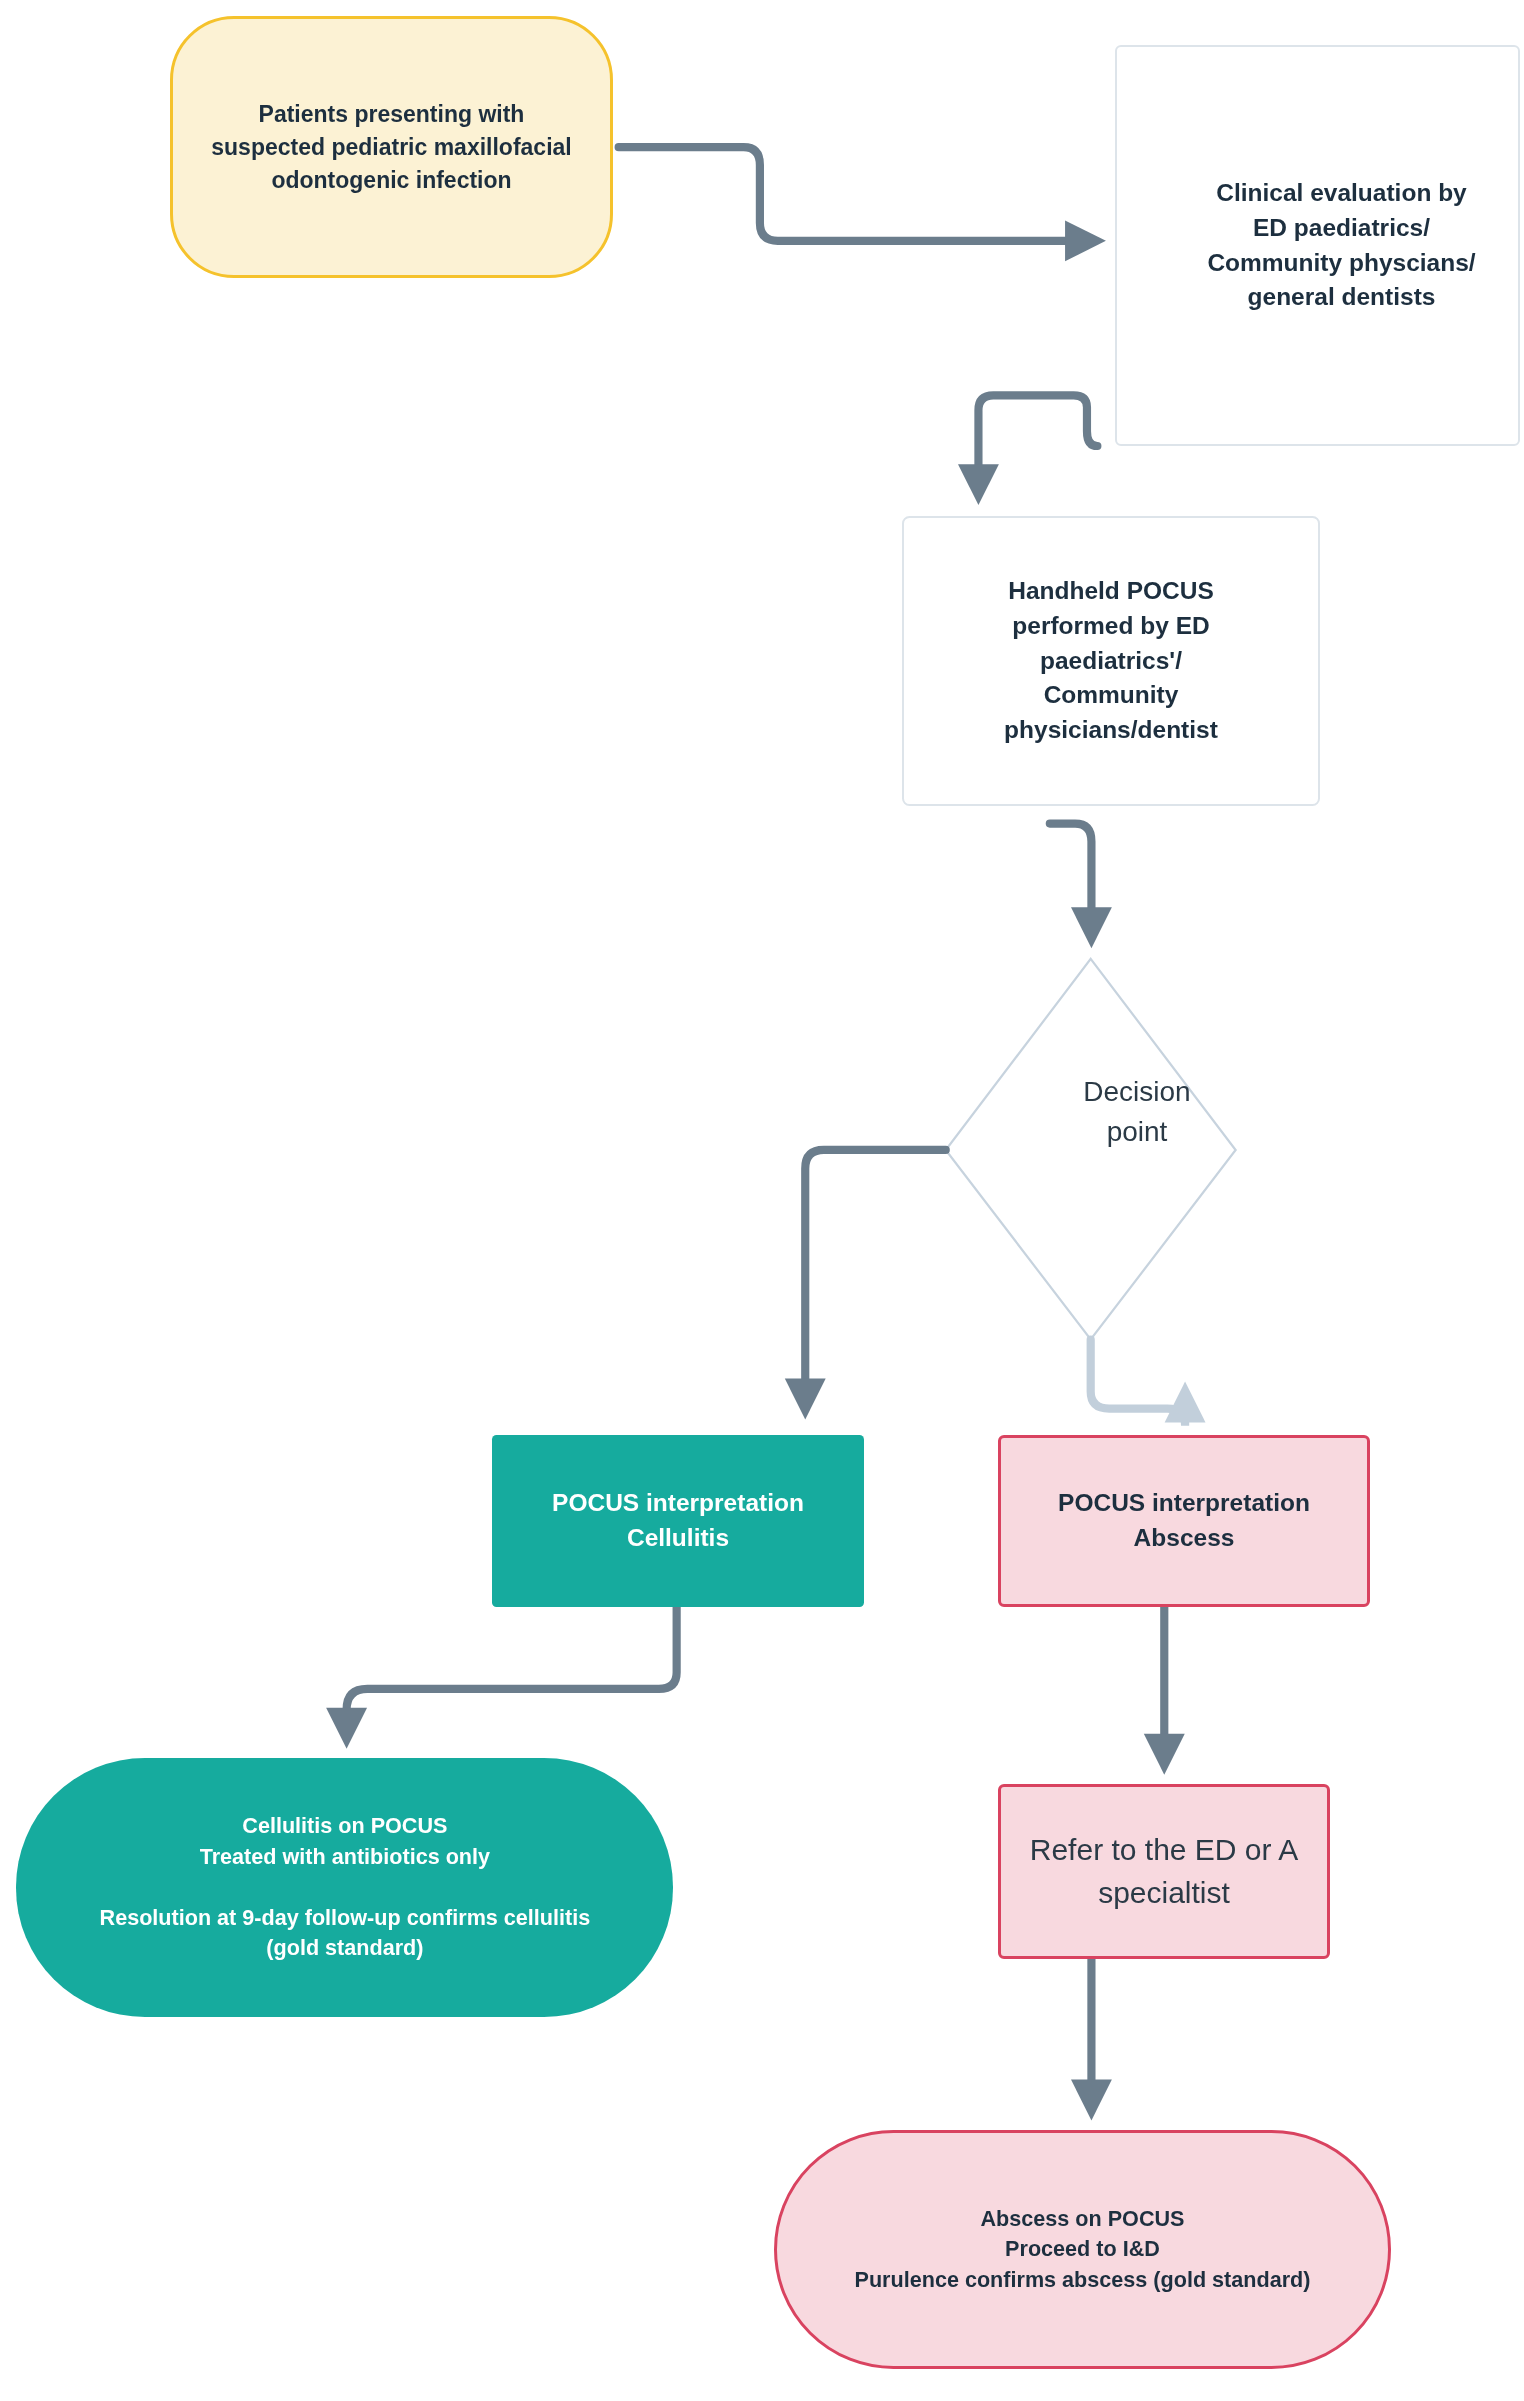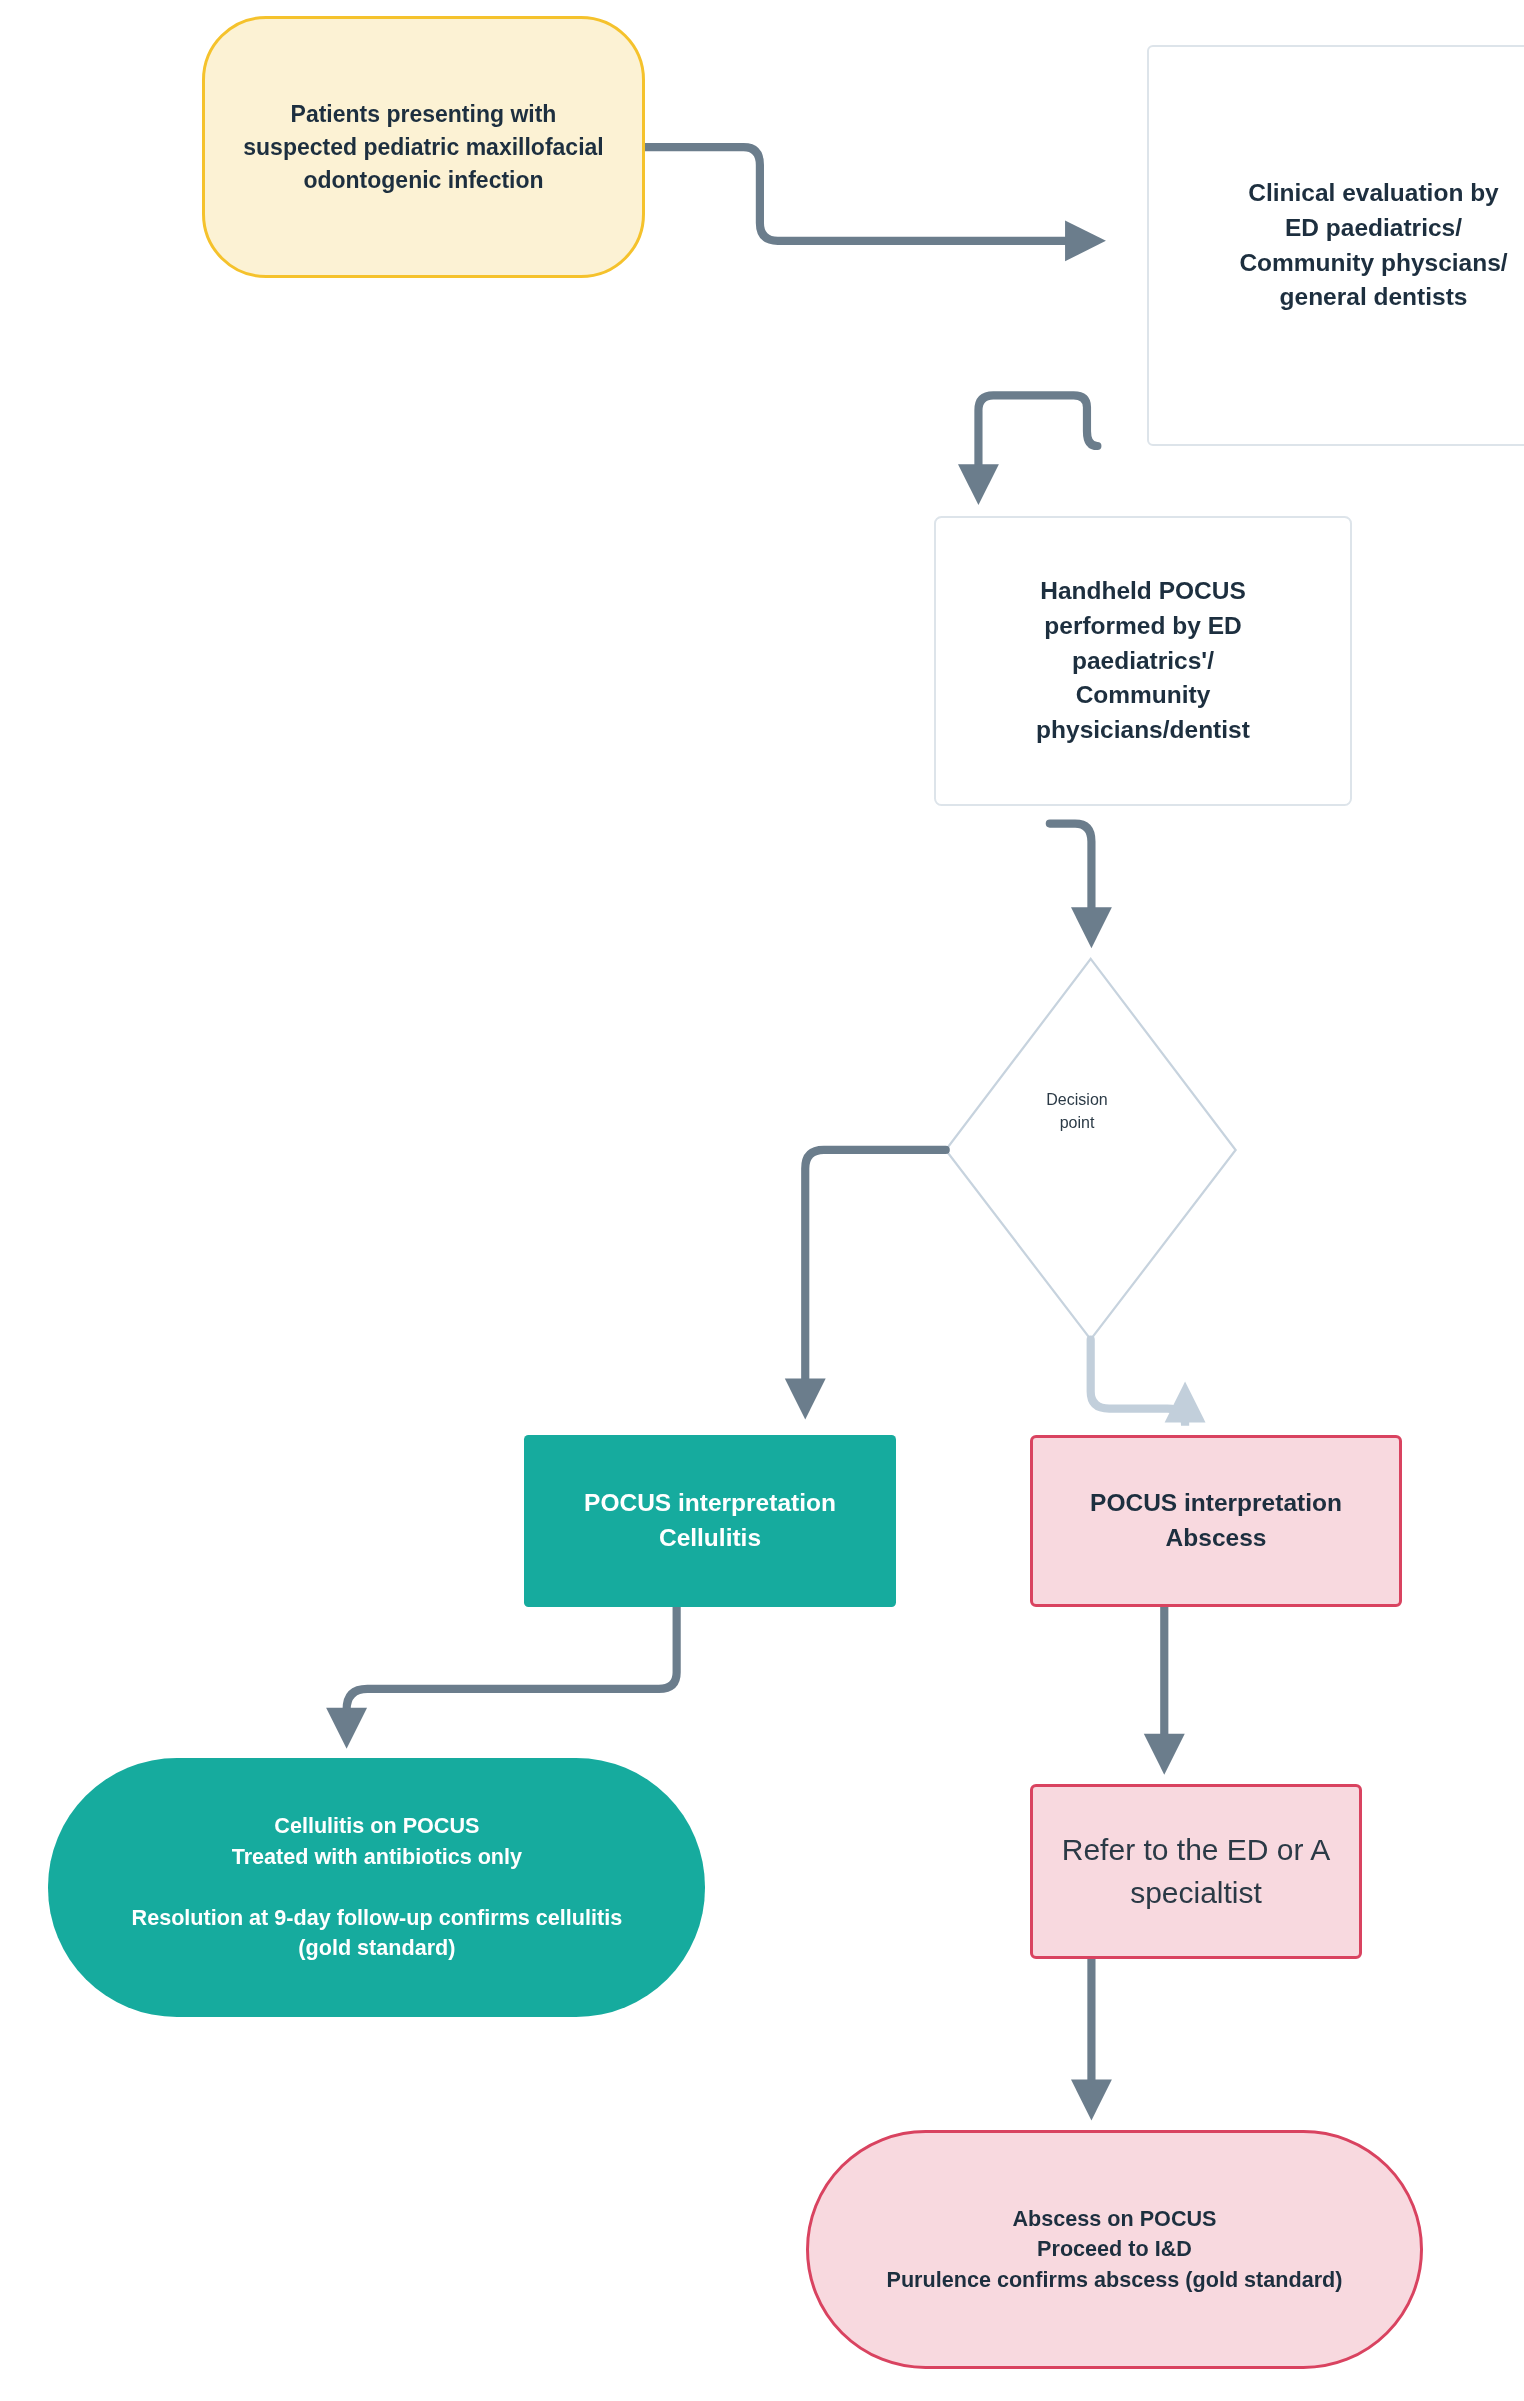--- a/index.html
+++ b/index.html
@@ -25,21 +25,20 @@
     height: 2401px;
   }
   .node {
     position: absolute;
     box-sizing: border-box;
     display: flex;
     align-items: center;
     justify-content: center;
     text-align: center;
     line-height: 1.42;
-    margin-left: 32px;
   }
   .node .txt {
     width: 100%;
     padding: 0 7.4px;
     box-sizing: border-box;
     white-space: pre-line;
   }
 
   
   #node-start {
@@ -68,24 +67,24 @@
     background: #ffffff;
     border: 2.2px solid #dde4ea;
     border-radius: 7.4px;
     color: #1d2f3f;
     font-weight: bold;
     font-size: 24.5px;
   }
 
   
   #node-decision-label {
-    left: 900px; top: 959px; width: 290px; height: 306px;
+    left: 992px; top: 959px; width: 290px; height: 306px;
     color: #2b3a46;
     font-weight: normal;
-    font-size: 16px;
+    font-size: 28px;
     justify-content: center;
   }
 
   
   #node-cellulitis {
     left: 492px; top: 1435px; width: 372px; height: 172px;
     background: #16ab9e;
     border-radius: 4.5px;
     color: #ffffff;
     font-weight: bold;

